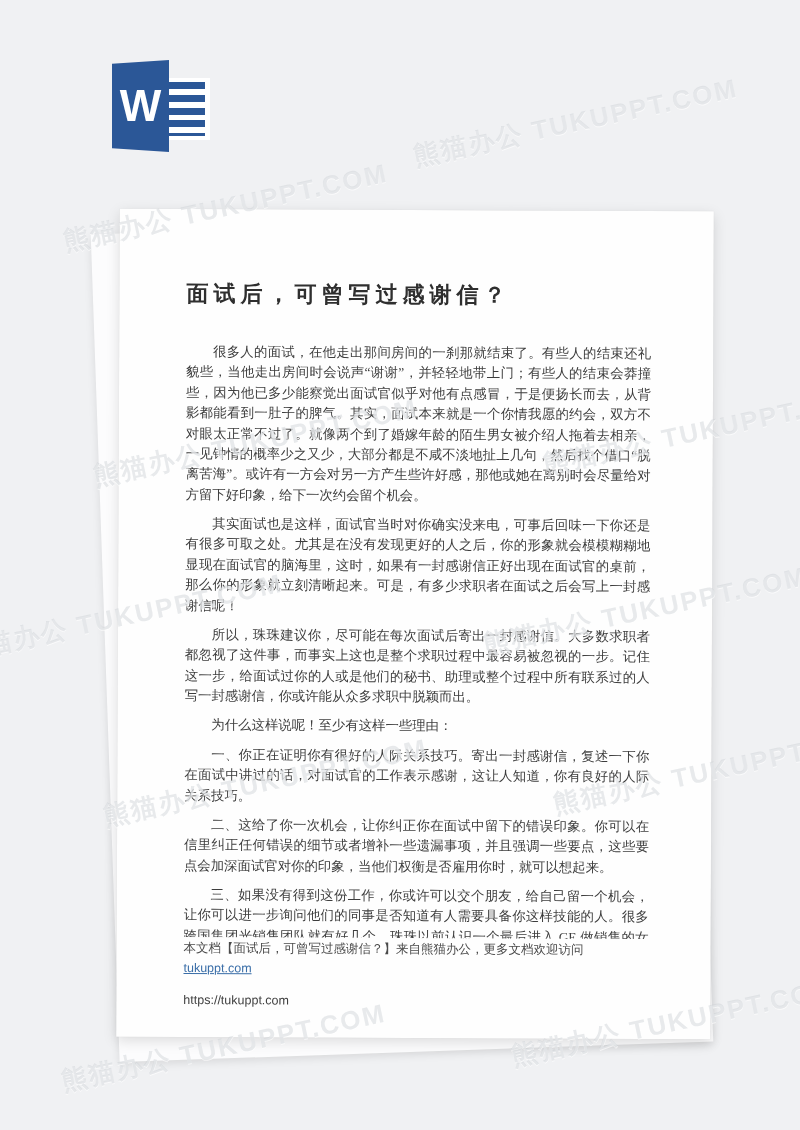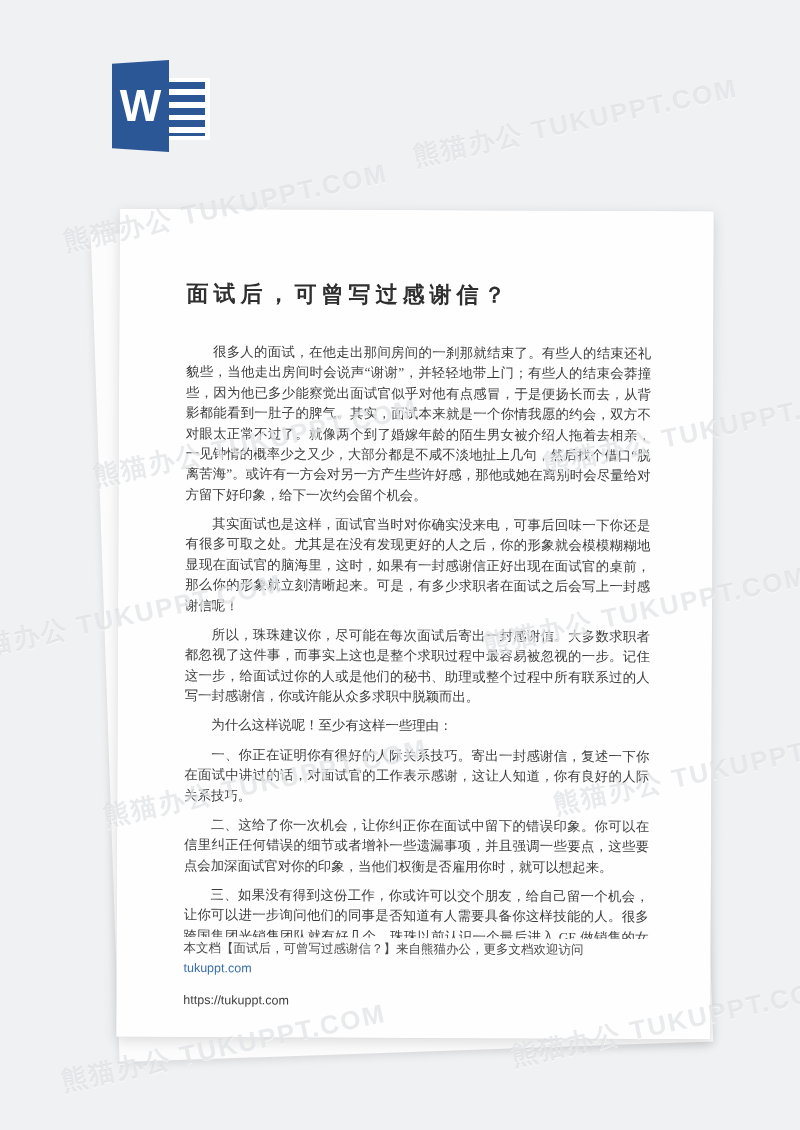--- a/index.html
+++ b/index.html
@@ -34,21 +34,21 @@
   .doc-heading { font-family:"Liberation Serif","DejaVu Serif",serif;
                  font-size:22px; font-weight:600; letter-spacing:5px; color:#2f2f2f;
                  margin-bottom:24px; }
   .doc-body { flex:1 1 auto; overflow:hidden; }
   .doc-body p { font-family:"Liberation Serif","DejaVu Serif",serif;
                 font-size:13.4px; line-height:1.52; color:#3d3d3d;
                 text-align:justify; text-indent:2em; margin:9px 0; }
   .doc-footer { flex:0 0 auto; padding:2px 0 30px 0; }
   .df-note { font-size:12.5px; color:#4a4a4a; line-height:1.5; }
   .df-link { display:inline-block; font-size:12.5px; color:#3a6ea8;
-             margin-top:2px; cursor:pointer; }
+             text-decoration:underline; margin-top:2px; cursor:pointer; }
   .df-url { font-size:12.5px; color:#3f3f3f; margin-top:17px; }
 
   
   .wm-layer { position:absolute; inset:0; z-index:5; pointer-events:none; }
   .wm { position:absolute; white-space:nowrap; transform:rotate(-12deg);
         font:700 26px "Liberation Sans",sans-serif; letter-spacing:2px;
         color:rgba(201,204,210,0.42); text-shadow:0 1px 0 rgba(255,255,255,0.65); }
 </style>
 </head>
 <body>

